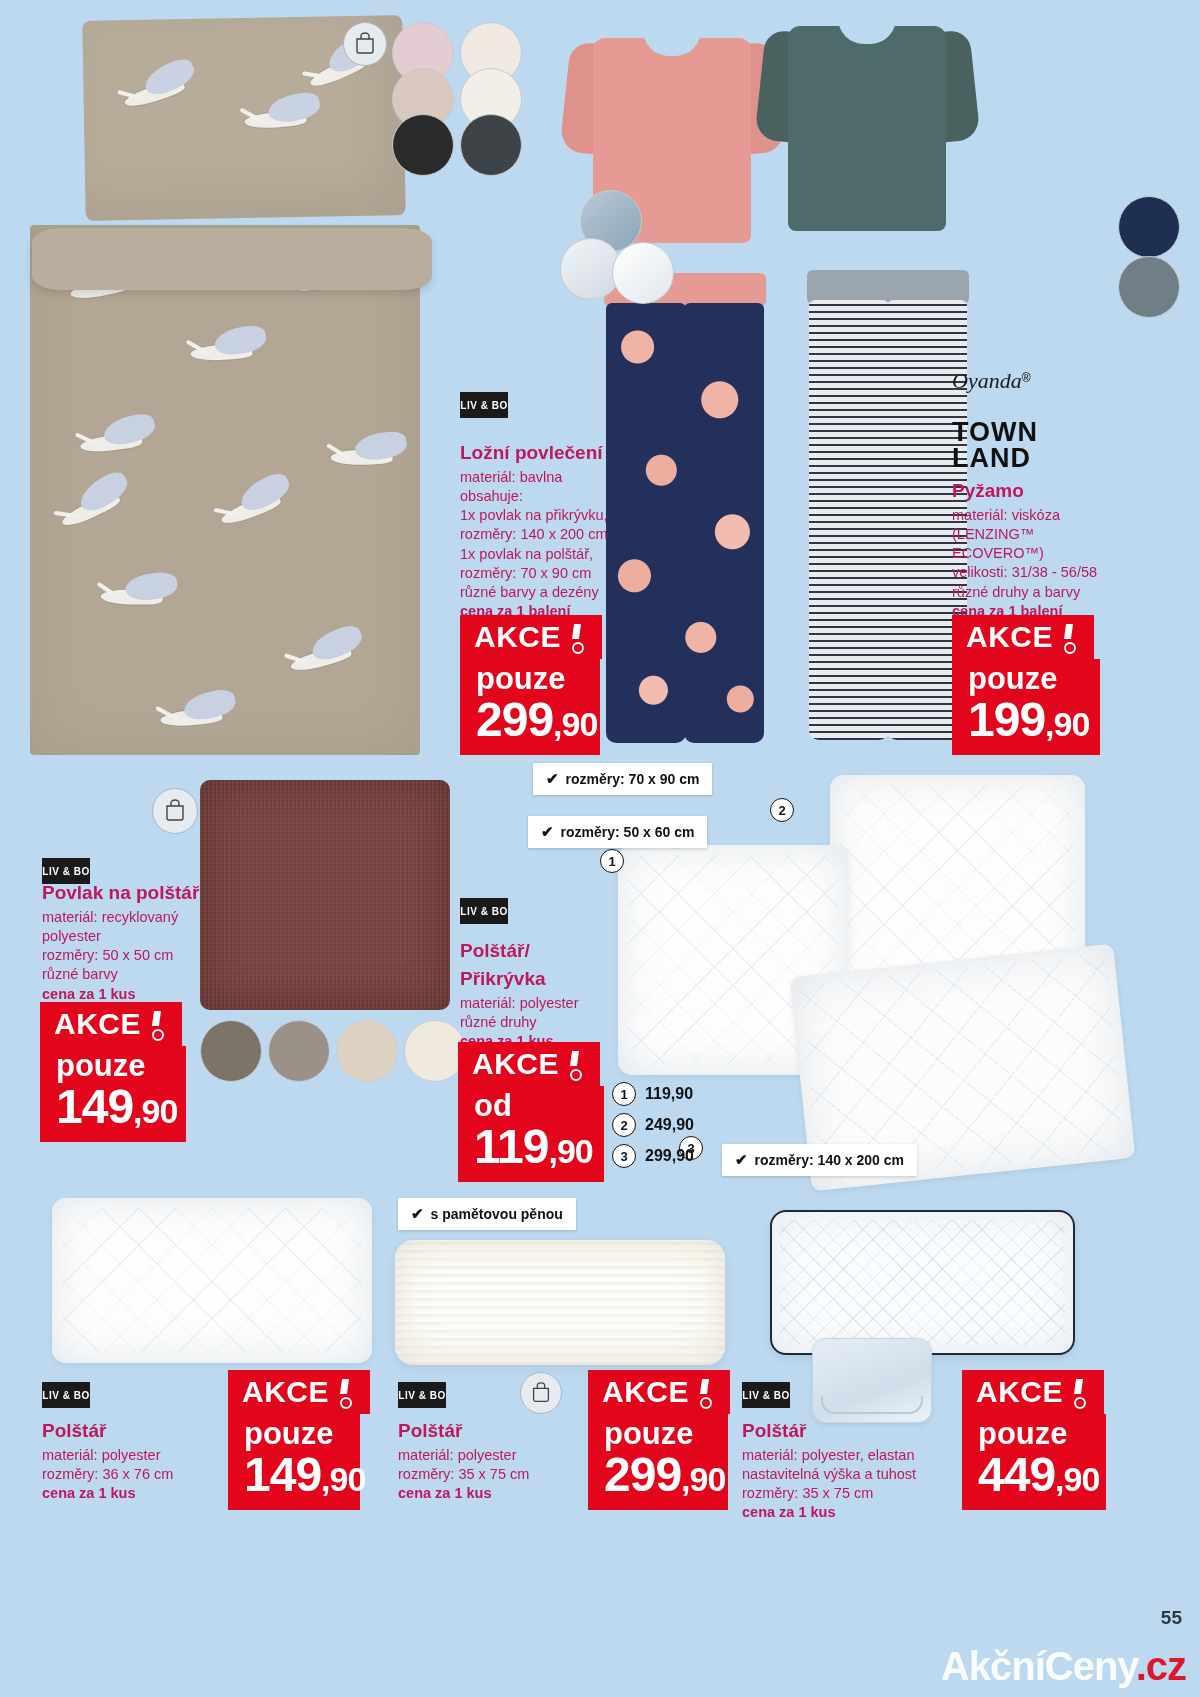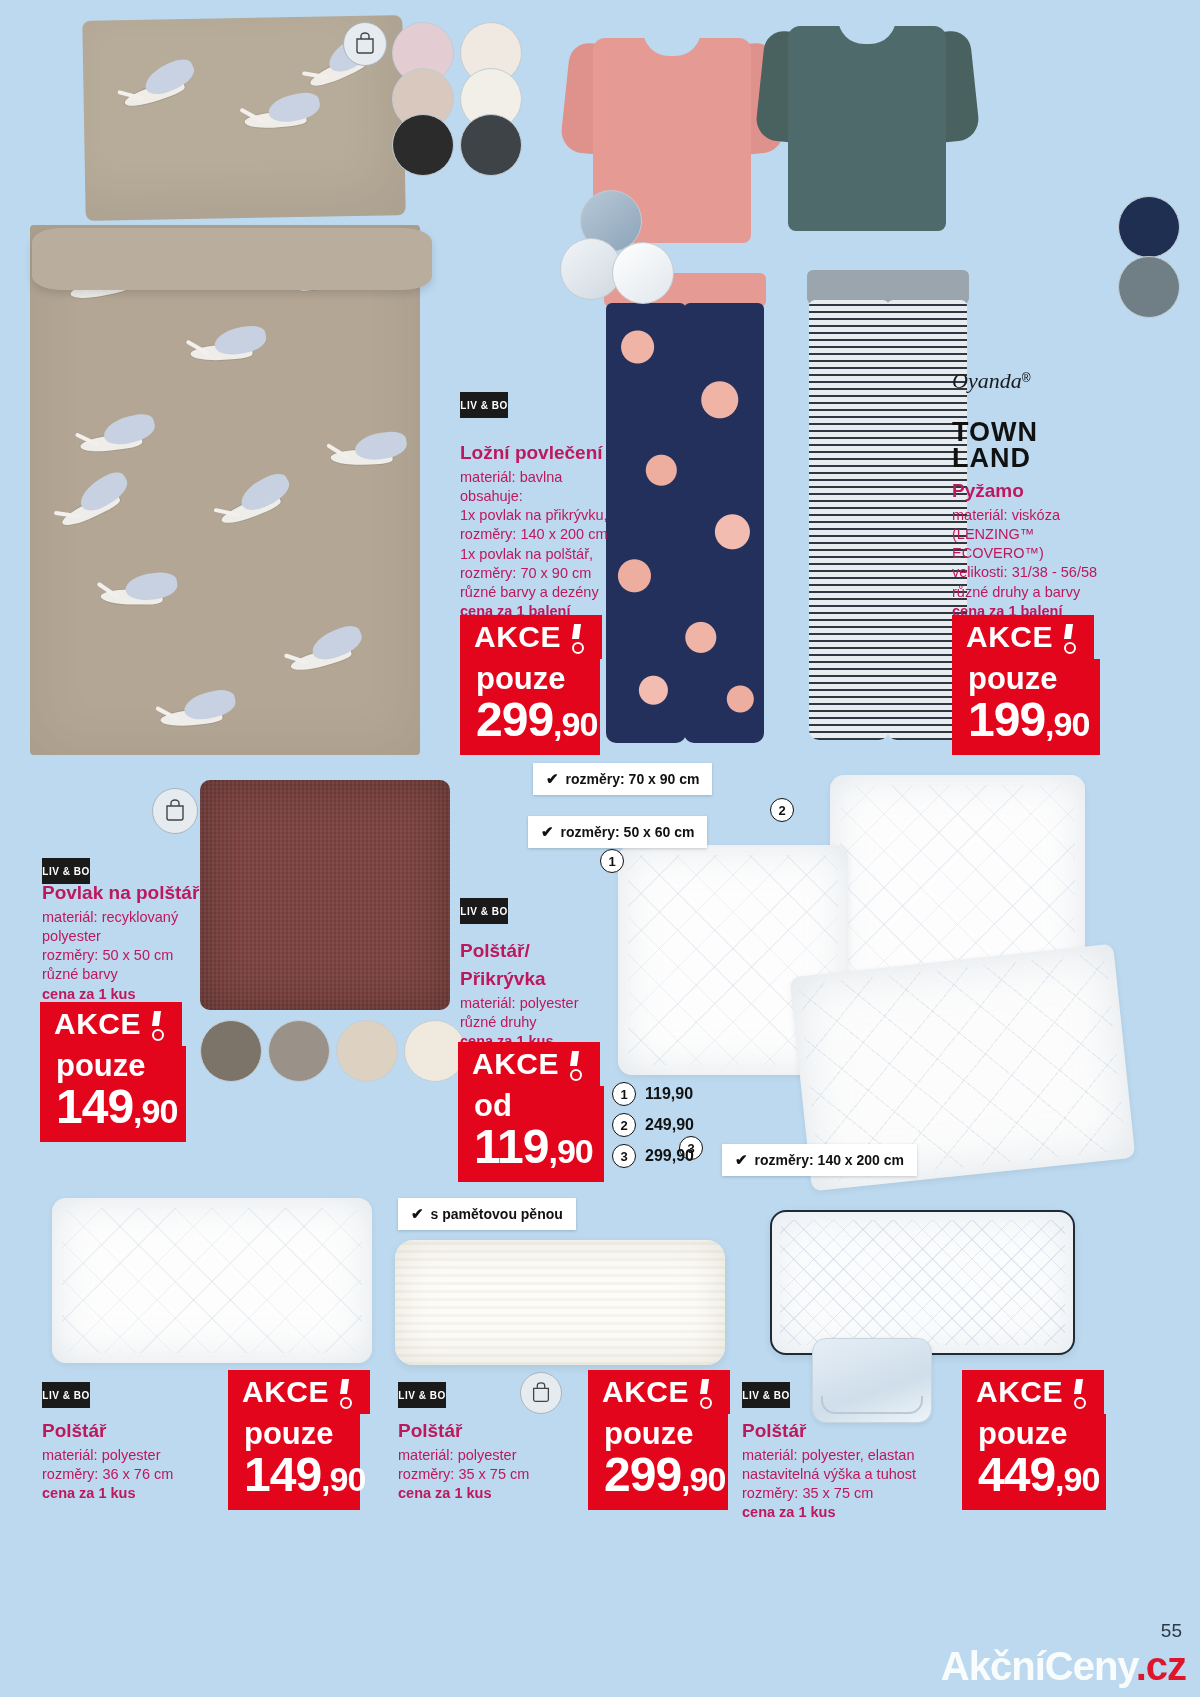--- a/index.html
+++ b/index.html
@@ -63,21 +63,21 @@
   .pricelist .row { display:flex; align-items:center; gap:9px; font-size:16px; font-weight:bold; color:#111; }
 
   
   .care {
     border-radius:50%; background:#e6ebef; border:1px solid #aab6bf;
     display:flex; align-items:center; justify-content:center; position:absolute;
   }
   .care svg { display:block; }
 
   
-  .page-num { position:absolute; right:18px; bottom:55px; color:#2e3a43; font-size:19px; font-weight:normal;text-align:center; }
+  .page-num { position:absolute; right:18px; bottom:68px; color:#2e3a43; font-size:19px; font-weight:bold;text-align:center; }
   .wm {
     position:absolute; right:14px; bottom:8px; font-size:40px; font-weight:bold;
     color:#ffffff; opacity:.92; letter-spacing:-1px;
   }
   .wm .cz { color:#e3051b; }
 
   
 
   
   #bedding { position:absolute; left:22px; top:10px; width:420px; height:750px; }

